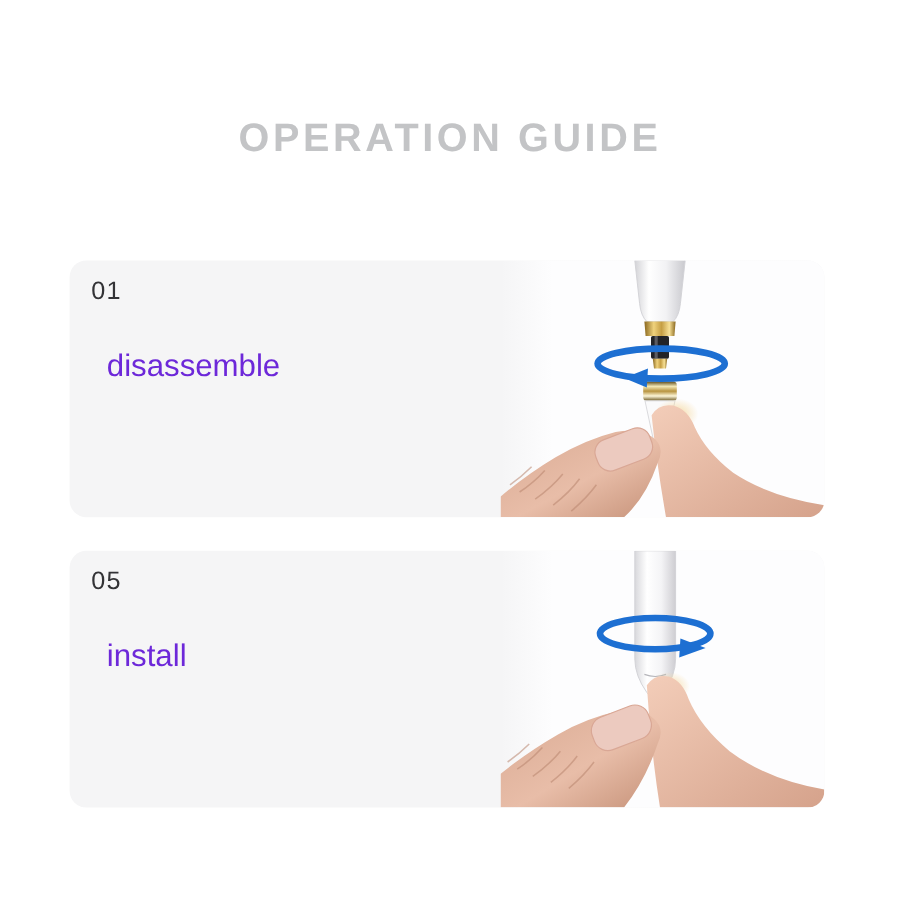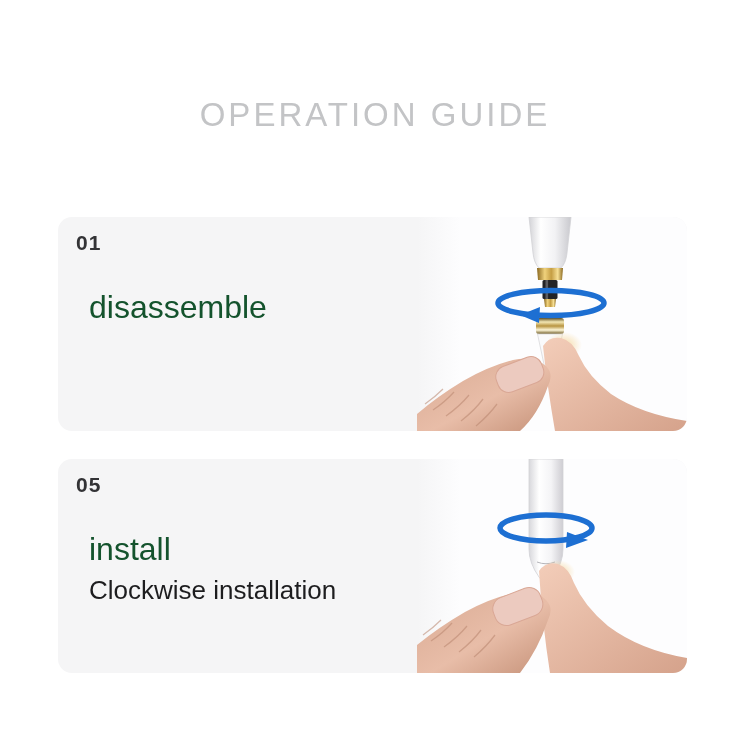--- a/index.html
+++ b/index.html
@@ -2,35 +2,35 @@
 <html><head>
 <meta charset="utf-8">
 <style>
   html,body{margin:0;padding:0;}
   body{
     width:750px;height:750px;position:relative;background:#ffffff;
     font-family:"Liberation Sans", sans-serif;overflow:hidden;
   }
   .page-title{
     position:absolute;top:96px;left:0;width:750px;text-align:center;
-    font-size:33px;font-weight:400;letter-spacing:3px;color:#c3c4c6;margin:0;
+    font-size:33px;font-weight:700;letter-spacing:3px;color:#c3c4c6;margin:0;
   }
   .panel{
     position:absolute;left:58px;width:629px;height:214px;
     background:#f5f5f6;border-radius:14px;
   }
   .panel.p1{top:217px;}
   .panel.p2{top:459px;}
   .step-number{
     position:absolute;left:18px;top:14px;
-    font-size:21px;font-weight:700;color:#333336;letter-spacing:1px;
+    font-size:21px;font-weight:400;color:#333336;letter-spacing:1px;
   }
   .step-heading{
     position:absolute;left:31px;top:72px;
-    font-size:32px;color:#14532d;
+    font-size:26px;color:#6d28d9;
   }
   .step-desc{
     position:absolute;left:31px;top:116px;
     font-size:26px;color:#1d1d1f;
   }
   .photo{
     position:absolute;top:0;right:0;width:270px;height:214px;
     border-radius:0 14px 14px 0;overflow:hidden;
     background:linear-gradient(90deg, rgba(253,253,254,0) 0%, #fdfdfe 16%);
   }
@@ -119,21 +119,20 @@
           <path d="M 59 209 Q 72 198 80 187"></path>
         </g>
       </g>
     </svg>
   </div>
 </section>
 
 <section class="panel p2">
   <div class="step-number">05</div>
   <div class="step-heading">install</div>
-  <div class="step-desc">Clockwise installation</div>
 
   <div class="photo">
     <svg viewBox="0 0 270 214">
       <defs>
         <linearGradient id="g2-shaft" x1="0" y1="0" x2="1" y2="0">
           <stop offset="0" stop-color="#d8d8dc"></stop>
             <stop offset="0.3" stop-color="#ffffff"></stop>
           <stop offset="0.65" stop-color="#f4f4f6"></stop>
             <stop offset="1" stop-color="#cecdd2"></stop>
         </linearGradient>

